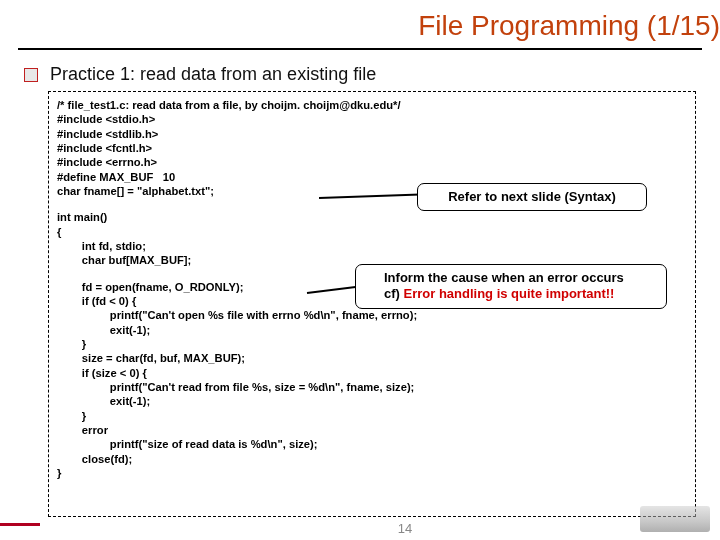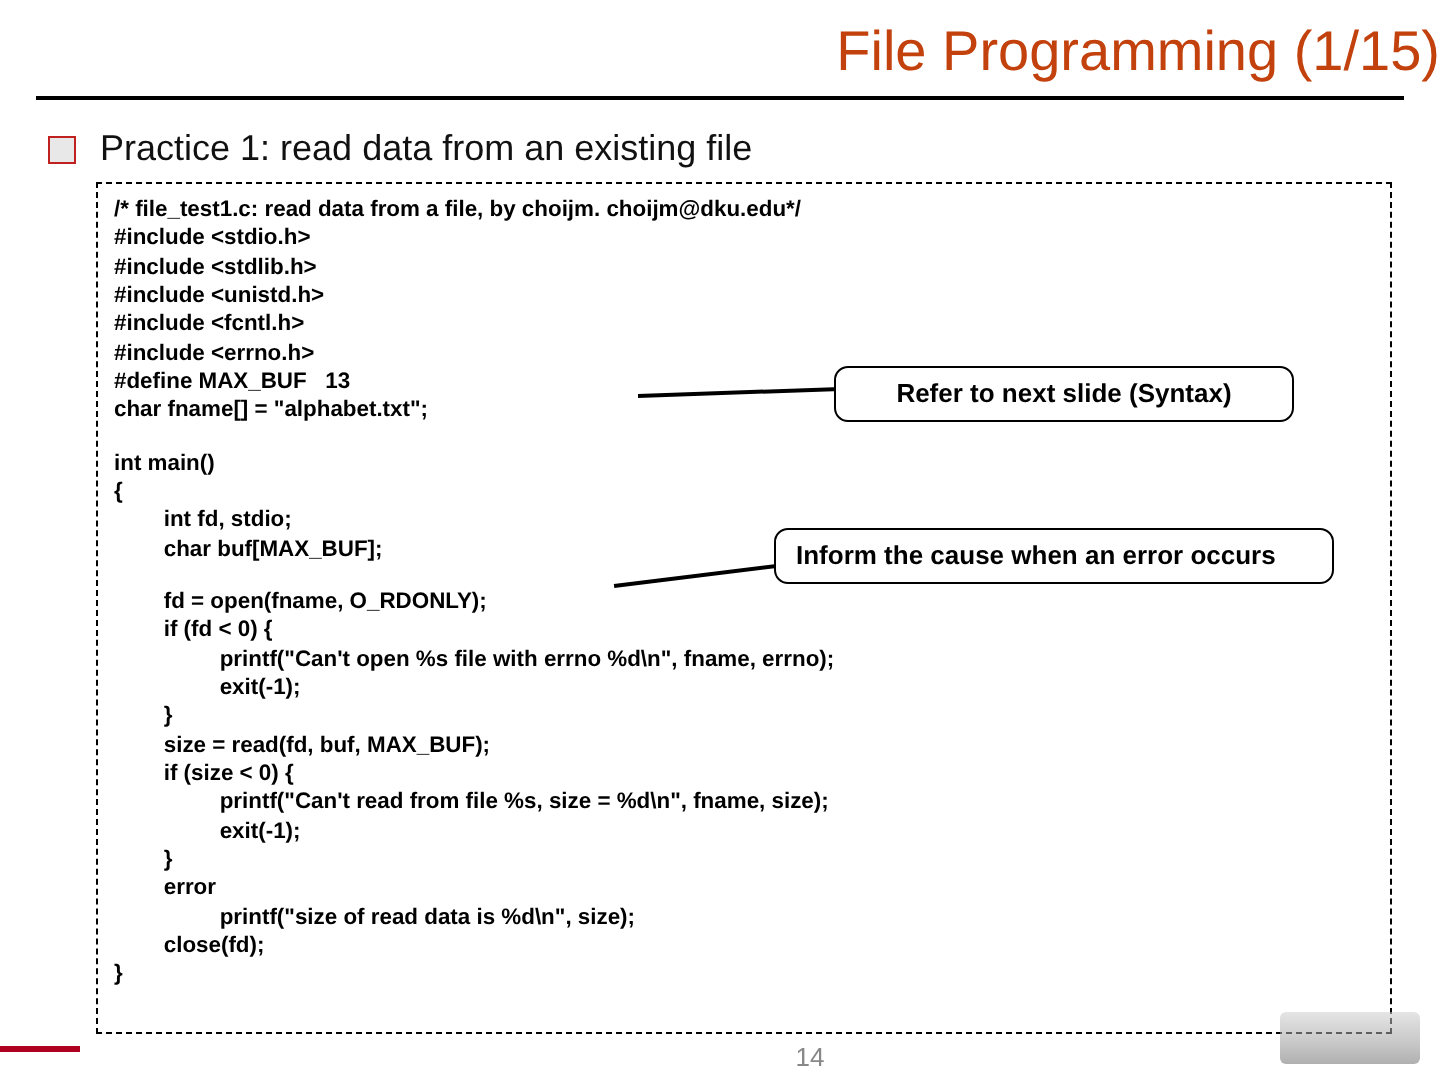--- a/index.html
+++ b/index.html
@@ -57,26 +57,26 @@
     height: 426px;
   }
   .callout {
     position: absolute;
     border: 1.6px solid #000;
     border-radius: 7px;
     background: #fff;
     font-family: Arial, sans-serif;
     font-weight: bold;
     font-size: 13px;
-    padding: 5px 10px;
+    padding: 5px 28px;
     line-height: 1.25;
   }
   .callout .red { color: #d00000; }
   #callout1 { top: 91px; right: 48px; width: 230px; text-align: center; }
-  #callout2 { top: 172px; right: 28px; width: 280px; }
+  #callout2 { top: 172px; right: 28px; width: 312px; }
   
   .tail-line {
     position: absolute;
     background: #000;
     height: 1.6px;
     transform-origin: left center;
   }
   #tail1 { top: 105px; left: 270px; width: 130px; transform: rotate(-2deg); }
   #tail2 { top: 200px; left: 258px; width: 108px; transform: rotate(-7deg); }
   .pagenum {
@@ -125,42 +125,44 @@
   <div class="codebox" id="codebox">
 
     <div class="tail-line" id="tail1"></div>
     <div class="callout" id="callout1">
       <span>Refer to next slide (Syntax)</span>
     </div>
 
     <div class="tail-line" id="tail2"></div>
     <div class="callout" id="callout2">
       <div>Inform the cause when an error occurs</div>
+      <div>
+        <span>cf) </span><span class="red">Error handling is quite important!!</span>
+      </div>
     </div>
 
   <div class="codeline">/* file_test1.c: read data from a file, by choijm. choijm@dku.edu*/</div>
       <div class="codeline">#include &lt;stdio.h&gt;</div>
       <div class="codeline">#include &lt;stdlib.h&gt;</div>
-      <div class="codeline">#include &lt;unistd.h&gt;</div>
       <div class="codeline">#include &lt;fcntl.h&gt;</div>
       <div class="codeline">#include &lt;errno.h&gt;</div>
-      <div class="codeline">#define MAX_BUF   13</div>
+      <div class="codeline">#define MAX_BUF   10</div>
       <div class="codeline">char fname[] = "alphabet.txt";</div>
       <div class="blank"></div>
       <div class="codeline">int main()</div>
       <div class="codeline">{</div>
       <div class="codeline">        int fd, stdio;</div>
       <div class="codeline">        char buf[MAX_BUF];</div>
       <div class="blank"></div>
       <div class="codeline">        fd = open(fname, O_RDONLY);</div>
       <div class="codeline">        if (fd &lt; 0) {</div>
       <div class="codeline">                 printf("Can't open %s file with errno %d\n", fname, errno);</div>
       <div class="codeline">                 exit(-1);</div>
       <div class="codeline">        }</div>
-      <div class="codeline">        size = read(fd, buf, MAX_BUF);</div>
+      <div class="codeline">        size = char(fd, buf, MAX_BUF);</div>
       <div class="codeline">        if (size &lt; 0) {</div>
       <div class="codeline">                 printf("Can't read from file %s, size = %d\n", fname, size);</div>
       <div class="codeline">                 exit(-1);</div>
       <div class="codeline">        }</div>
       <div class="codeline">        error</div>
       <div class="codeline">                 printf("size of read data is %d\n", size);</div>
       <div class="codeline">        close(fd);</div>
       <div class="codeline">}</div>
     </div>
 </div>

